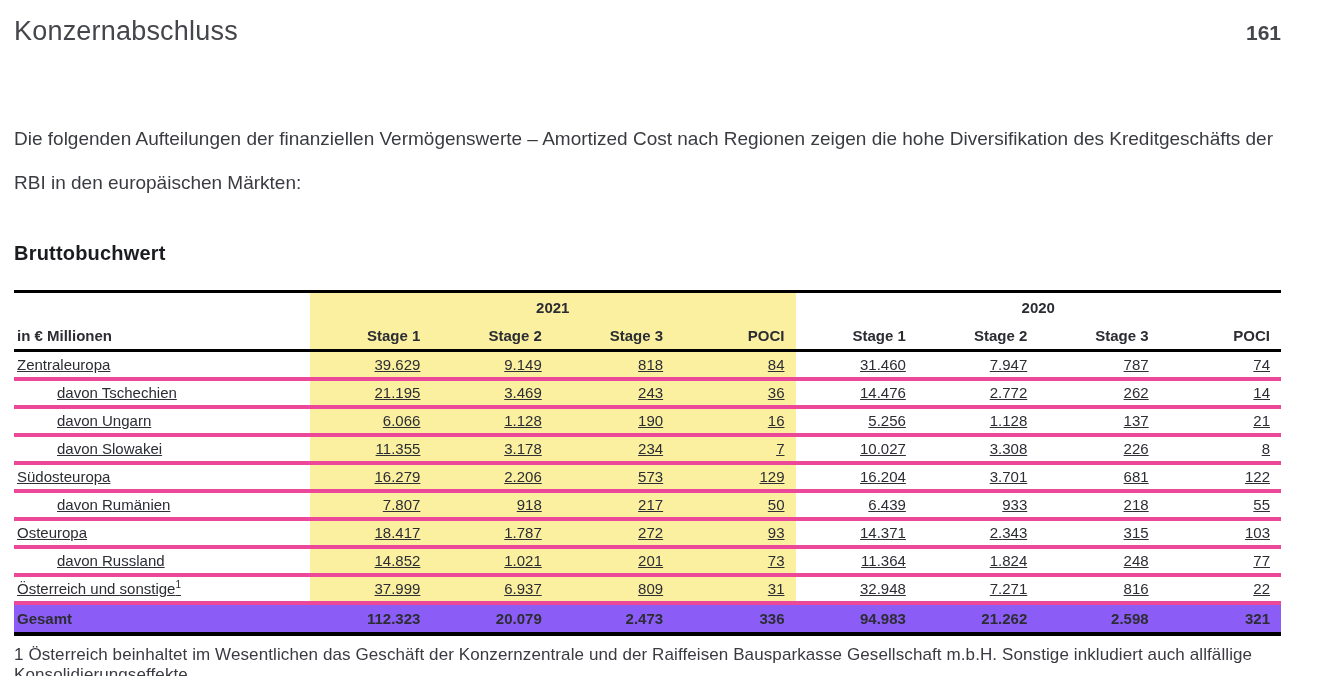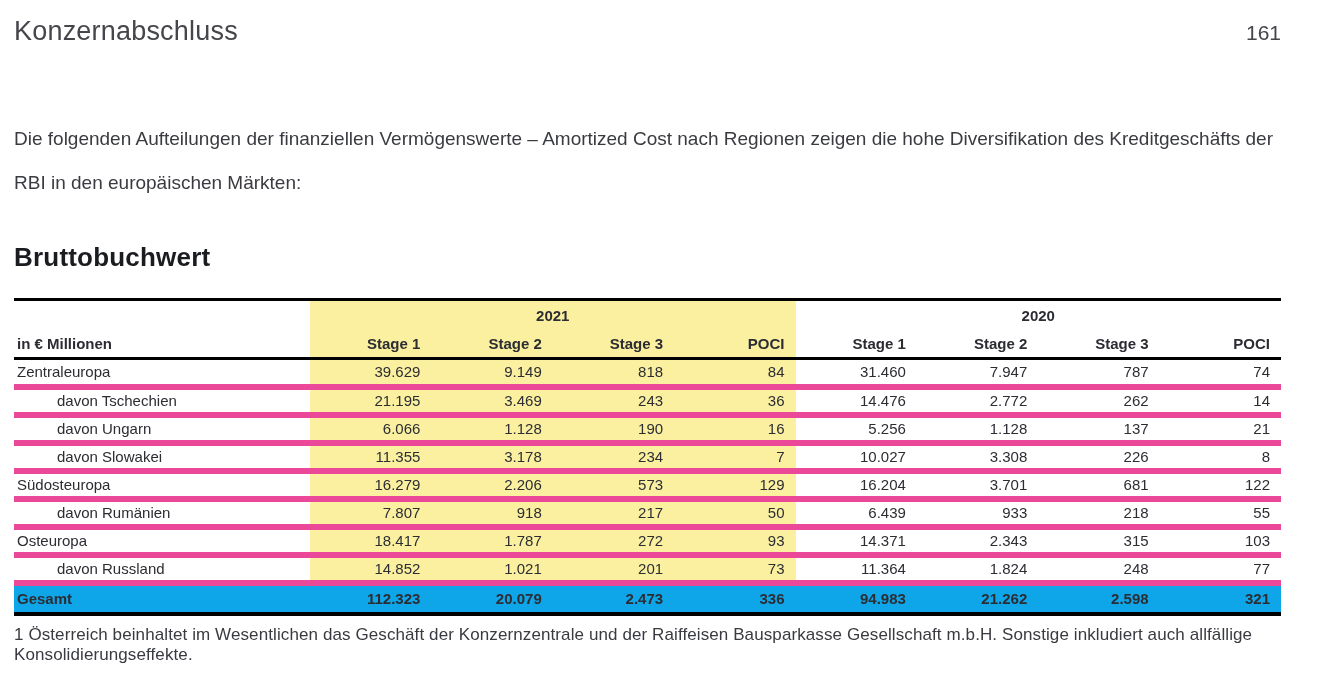--- a/index.html
+++ b/index.html
@@ -19,36 +19,36 @@
     align-items: baseline;
   }
   .doc-title {
     font-size: 27px;
     font-weight: 300;
     color: #45464b;
     letter-spacing: 0.2px;
   }
   .page-number {
     font-size: 21px;
-    font-weight: 400;
+    font-weight: 700;
     color: #45464b;
   }
 
   .intro {
     margin-top: 70px;
     font-size: 19px;
     font-weight: 400;
     line-height: 44px;
     color: #3a3b41;
     max-width: 1262px;
   }
 
   .section-title {
     margin-top: 37px;
-    font-size: 26px;
+    font-size: 20px;
     font-weight: 700;
     color: #1b1c20;
     letter-spacing: 0.2px;
   }
 
   .table-wrap { margin-top: 25px; }
   table {
     width: 100%;
     border-collapse: collapse;
     table-layout: fixed;
@@ -61,29 +61,29 @@
     vertical-align: middle;
     white-space: nowrap;
     overflow: hidden;
   }
   .band { background: #FAF0A0; }
   .year-row th { height: 30px; font-weight: 700; }
   .subhead-row { border-bottom: 3px solid #000; }
   .subhead-row th { height: 29px; font-weight: 700; }
   .num { text-align: right; padding-right: 11px; }
   .unit { text-align: left; padding-left: 3px; font-weight: 700; }
-  tbody tr { border-bottom: 6px solid #ec4899; }
+  tbody tr { border-bottom: 4px solid #ec4899; text-decoration: underline; }
   tbody td { height: 28px; }
   tbody td.label { padding-left: 3px; font-weight: 400; }
   tbody tr.indent td.label { padding-left: 43px; }
   sup.fn { font-size: 10px; line-height: 0; }
   tfoot tr {
     border-top: 4px solid #000;
     border-bottom: 4px solid #000;
-    background: #0ea5e9;
+    background: #8b5cf6;
   }
   tfoot td { height: 31px; font-weight: 700; }
   tfoot td.label { padding-left: 3px; }
 
   .footnote {
     margin-top: 9px;
     font-size: 17px;
     font-weight: 400;
     color: #3a3b41;
     letter-spacing: 0.1px;
@@ -216,20 +216,31 @@
     <td class="label"><span class="lbl">davon Russland</span><sup class="fn"></sup></td>
     <td class="num band">14.852</td>
     <td class="num band">1.021</td>
     <td class="num band">201</td>
     <td class="num band">73</td>
     <td class="num">11.364</td>
     <td class="num">1.824</td>
     <td class="num">248</td>
     <td class="num">77</td>
   </tr>
+          <tr>
+    <td class="label"><span class="lbl">Österreich und sonstige</span><sup class="fn">1</sup></td>
+    <td class="num band">37.999</td>
+    <td class="num band">6.937</td>
+    <td class="num band">809</td>
+    <td class="num band">31</td>
+    <td class="num">32.948</td>
+    <td class="num">7.271</td>
+    <td class="num">816</td>
+    <td class="num">22</td>
+  </tr>
         </tbody>
       <tfoot>
         <tr>
           <td class="label">Gesamt</td>
           <td class="num">112.323</td>
           <td class="num">20.079</td>
           <td class="num">2.473</td>
           <td class="num">336</td>
           <td class="num">94.983</td>
           <td class="num">21.262</td>

